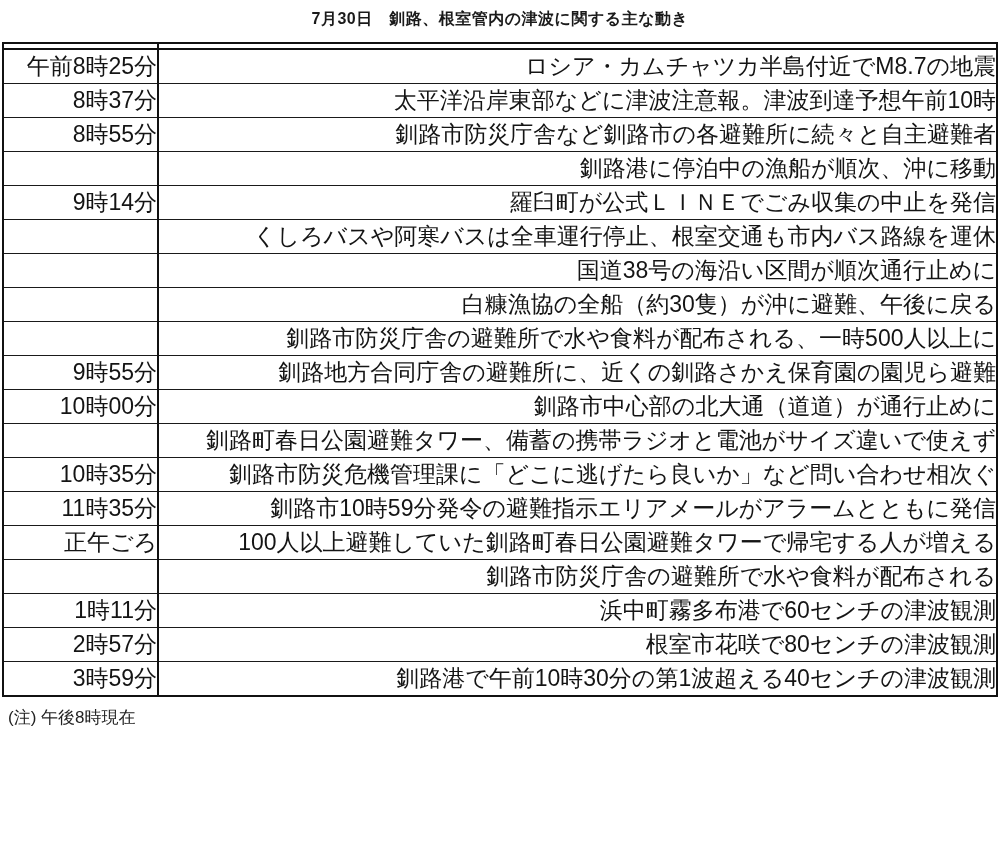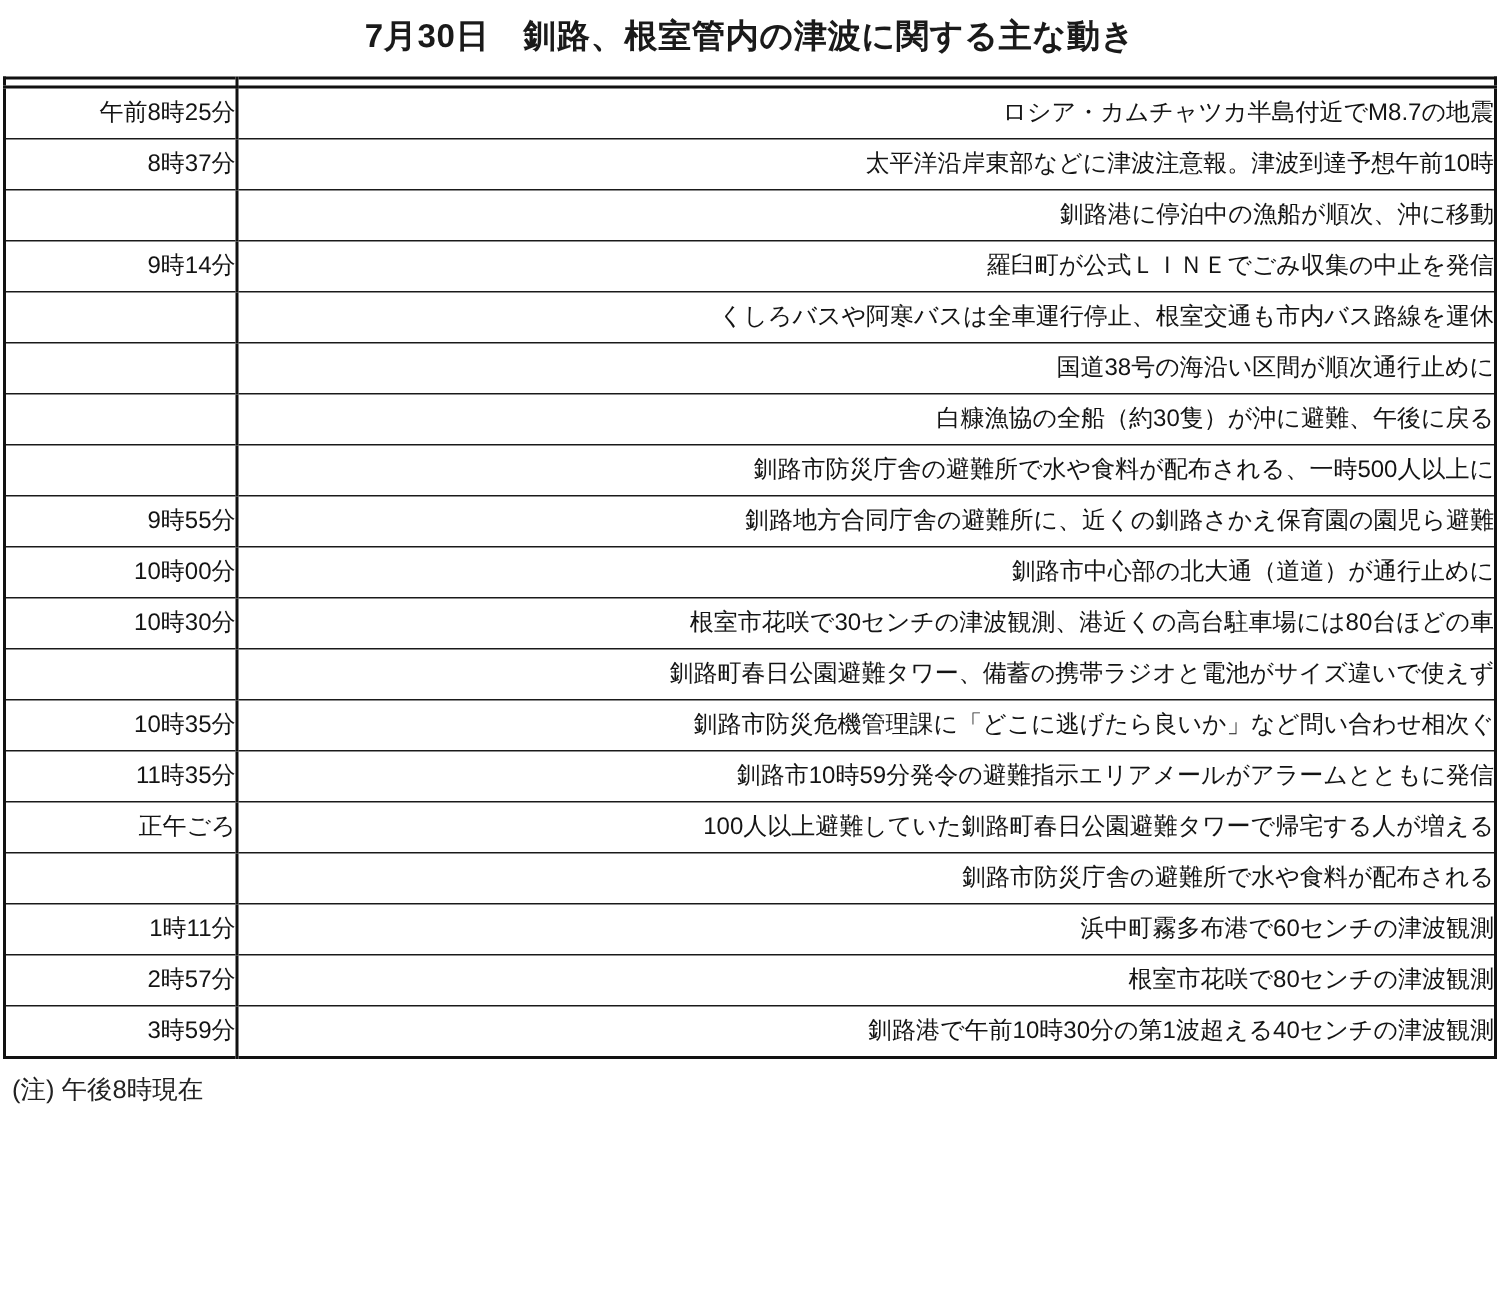--- a/index.html
+++ b/index.html
@@ -16,21 +16,21 @@
   .page {
     width: 1000px;
     height: 862px;
     box-sizing: border-box;
     background: #ffffff;
     position: relative;
   }
   .title {
     text-align: center;
     font-weight: bold;
-    font-size: 22px;
+    font-size: 16px;
     letter-spacing: 0.5px;
     padding-top: 9px;
     margin: 0 0 12px 0;
     color: #1a1a1a;
   }
   table.timeline {
     border-collapse: collapse;
     width: 994px;
     margin: 0 auto;
     table-layout: fixed;
@@ -40,21 +40,21 @@
   table.timeline col.c-event { width: 839px; }
   tr.top-strip td {
     height: 4px;
     padding: 0;
     border-bottom: 2px solid #111111;
   }
   tr.data-row td {
     height: 33px;
     padding: 0;
     border-bottom: 1.8px solid #1a1a1a;
-    font-size: 16px;
+    font-size: 23px;
     line-height: 33px;
     white-space: nowrap;
     overflow: hidden;
     color: #141414;
   }
   tr.data-row:last-child td { border-bottom: none; }
   td.time-cell {
     text-align: right;
     padding-right: 9px;
     border-right: 2px solid #111111;
@@ -97,20 +97,24 @@
 
     <tr class="data-row">
           <td class="time-cell">午前8時25分</td>
           <td class="event-cell"><span class="evt">ロシア・カムチャツカ半島付近でM8.7の地震</span></td>
         </tr>
         <tr class="data-row">
           <td class="time-cell">8時37分</td>
           <td class="event-cell"><span class="evt">太平洋沿岸東部などに津波注意報。津波到達予想午前10時</span></td>
         </tr>
         <tr class="data-row">
+          <td class="time-cell">8時55分</td>
+          <td class="event-cell"><span class="evt">釧路市防災庁舎など釧路市の各避難所に続々と自主避難者</span></td>
+        </tr>
+        <tr class="data-row">
           <td class="time-cell"></td>
           <td class="event-cell"><span class="evt">釧路港に停泊中の漁船が順次、沖に移動</span></td>
         </tr>
         <tr class="data-row">
           <td class="time-cell">9時14分</td>
           <td class="event-cell"><span class="evt">羅臼町が公式ＬＩＮＥでごみ収集の中止を発信</span></td>
         </tr>
         <tr class="data-row">
           <td class="time-cell"></td>
           <td class="event-cell"><span class="evt">くしろバスや阿寒バスは全車運行停止、根室交通も市内バス路線を運休</span></td>
@@ -127,24 +131,20 @@
           <td class="time-cell"></td>
           <td class="event-cell"><span class="evt">釧路市防災庁舎の避難所で水や食料が配布される、一時500人以上に</span></td>
         </tr>
         <tr class="data-row">
           <td class="time-cell">9時55分</td>
           <td class="event-cell"><span class="evt">釧路地方合同庁舎の避難所に、近くの釧路さかえ保育園の園児ら避難</span></td>
         </tr>
         <tr class="data-row">
           <td class="time-cell">10時00分</td>
           <td class="event-cell"><span class="evt">釧路市中心部の北大通（道道）が通行止めに</span></td>
-        </tr>
-        <tr class="data-row">
-          <td class="time-cell">10時30分</td>
-          <td class="event-cell"><span class="evt">根室市花咲で30センチの津波観測、港近くの高台駐車場には80台ほどの車</span></td>
         </tr>
         <tr class="data-row">
           <td class="time-cell"></td>
           <td class="event-cell"><span class="evt">釧路町春日公園避難タワー、備蓄の携帯ラジオと電池がサイズ違いで使えず</span></td>
         </tr>
         <tr class="data-row">
           <td class="time-cell">10時35分</td>
           <td class="event-cell"><span class="evt">釧路市防災危機管理課に「どこに逃げたら良いか」など問い合わせ相次ぐ</span></td>
         </tr>
         <tr class="data-row">

